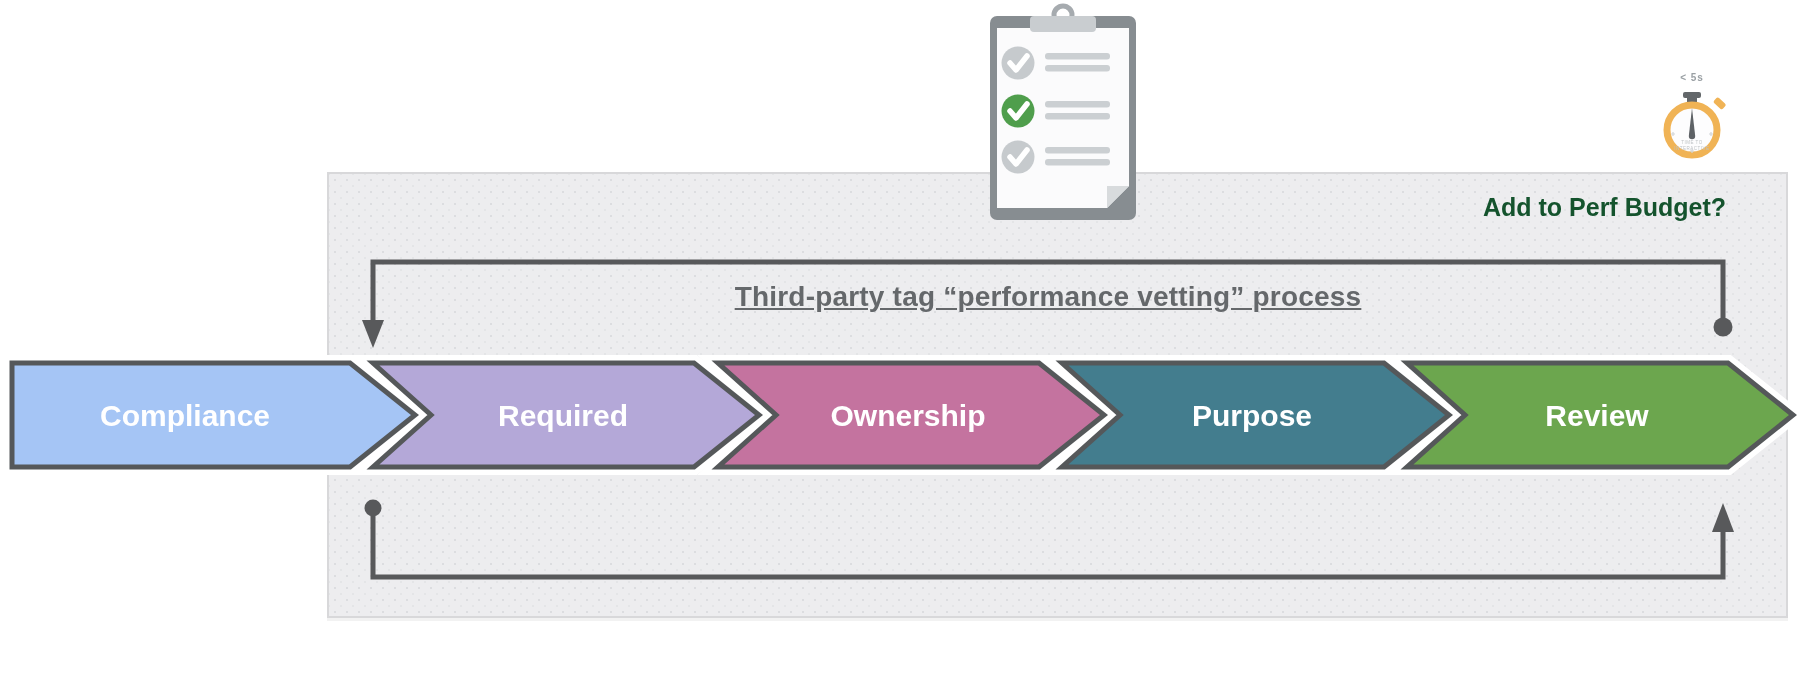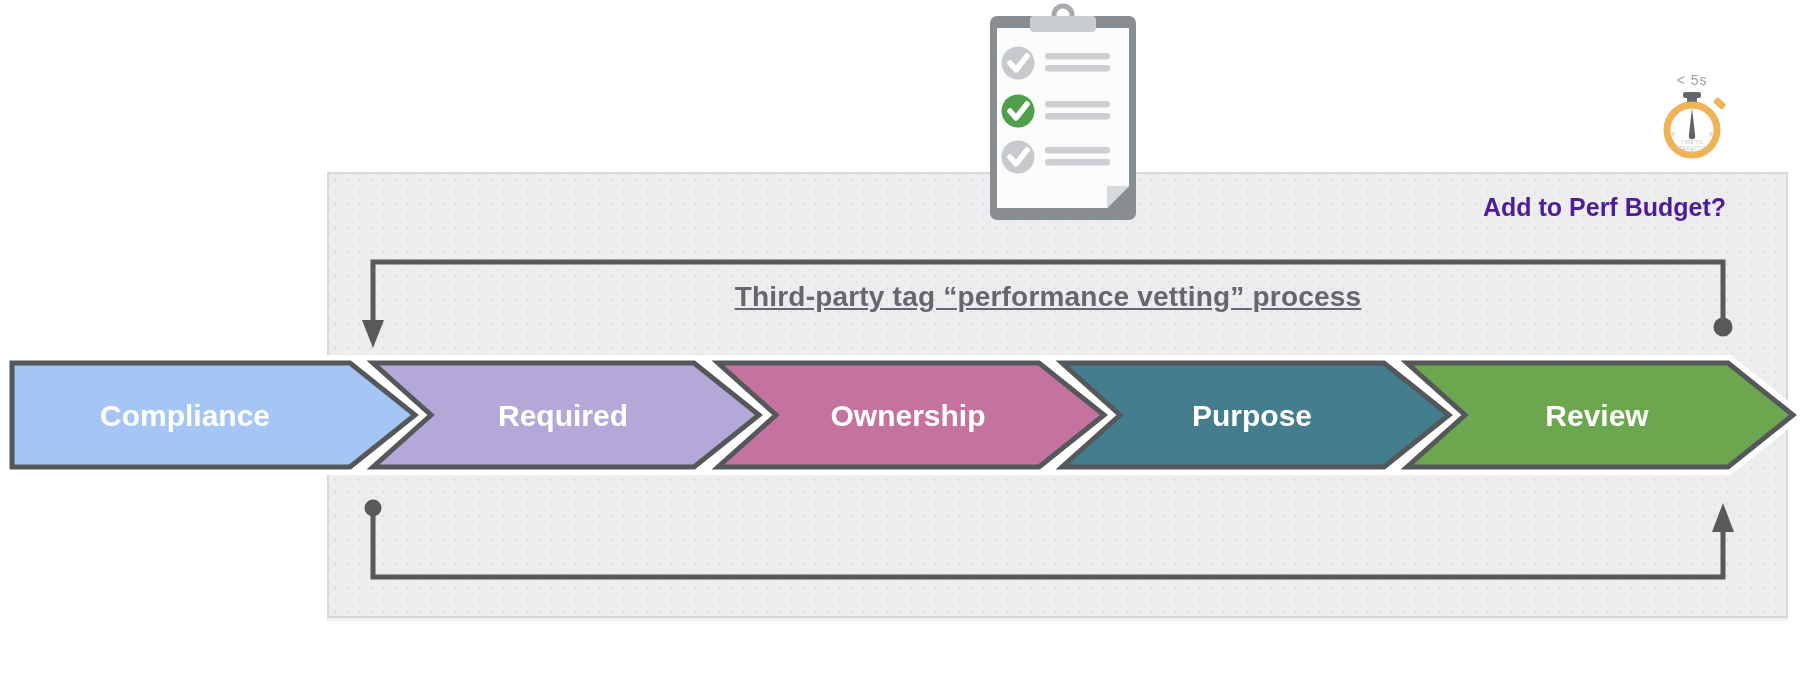--- a/index.html
+++ b/index.html
@@ -20,25 +20,25 @@
   }
   .overlay{position:absolute;left:0;top:0;width:1810px;height:690px;}
   .title{
     position:absolute;left:348px;top:281px;width:1400px;
     text-align:center;font-size:28px;font-weight:bold;color:#65686b;
     letter-spacing:0.2px;
     text-decoration:underline;
   }
   .perf-budget{
     position:absolute;right:84px;top:193px;
-    font-size:25px;font-weight:bold;color:#4c1d95;
+    font-size:25px;font-weight:bold;color:#14532d;
   }
   .time-label{
     position:absolute;left:1652px;top:72px;width:80px;text-align:center;
-    font-size:14px;font-weight:normal;color:#9aa0a4;letter-spacing:1px;
+    font-size:10px;font-weight:bold;color:#9aa0a4;letter-spacing:1px;
   }
   .clipboard{position:absolute;left:981px;top:2px;}
   .stopwatch{position:absolute;left:1652px;top:92px;}
   .chev-label{
     font-family:"Liberation Sans", sans-serif;
     font-size:30px;font-weight:bold;fill:#ffffff;
   }
 </style>
 </head>
 <body>

